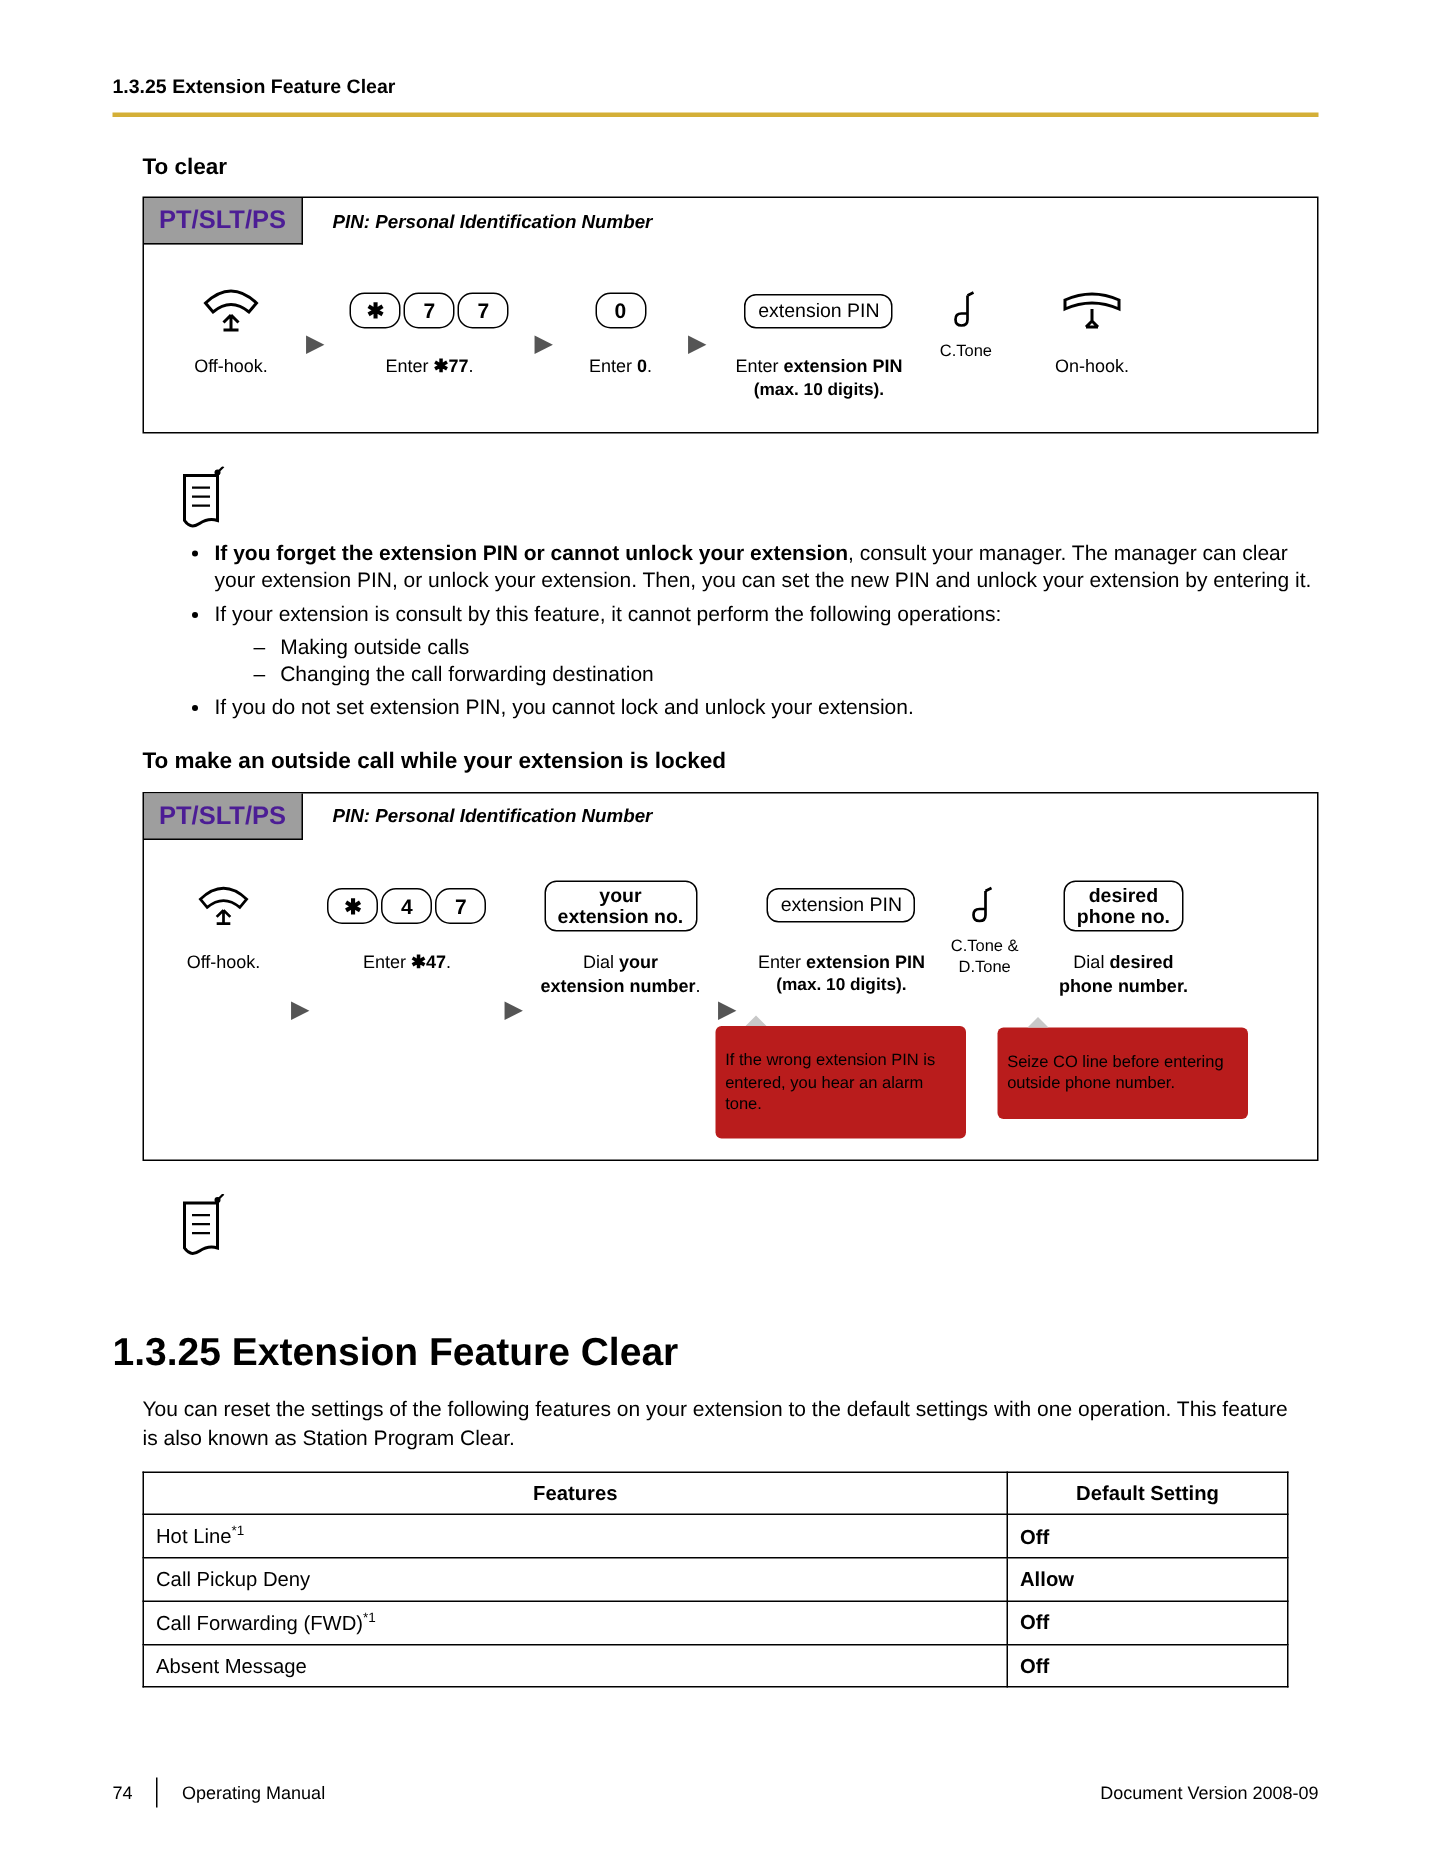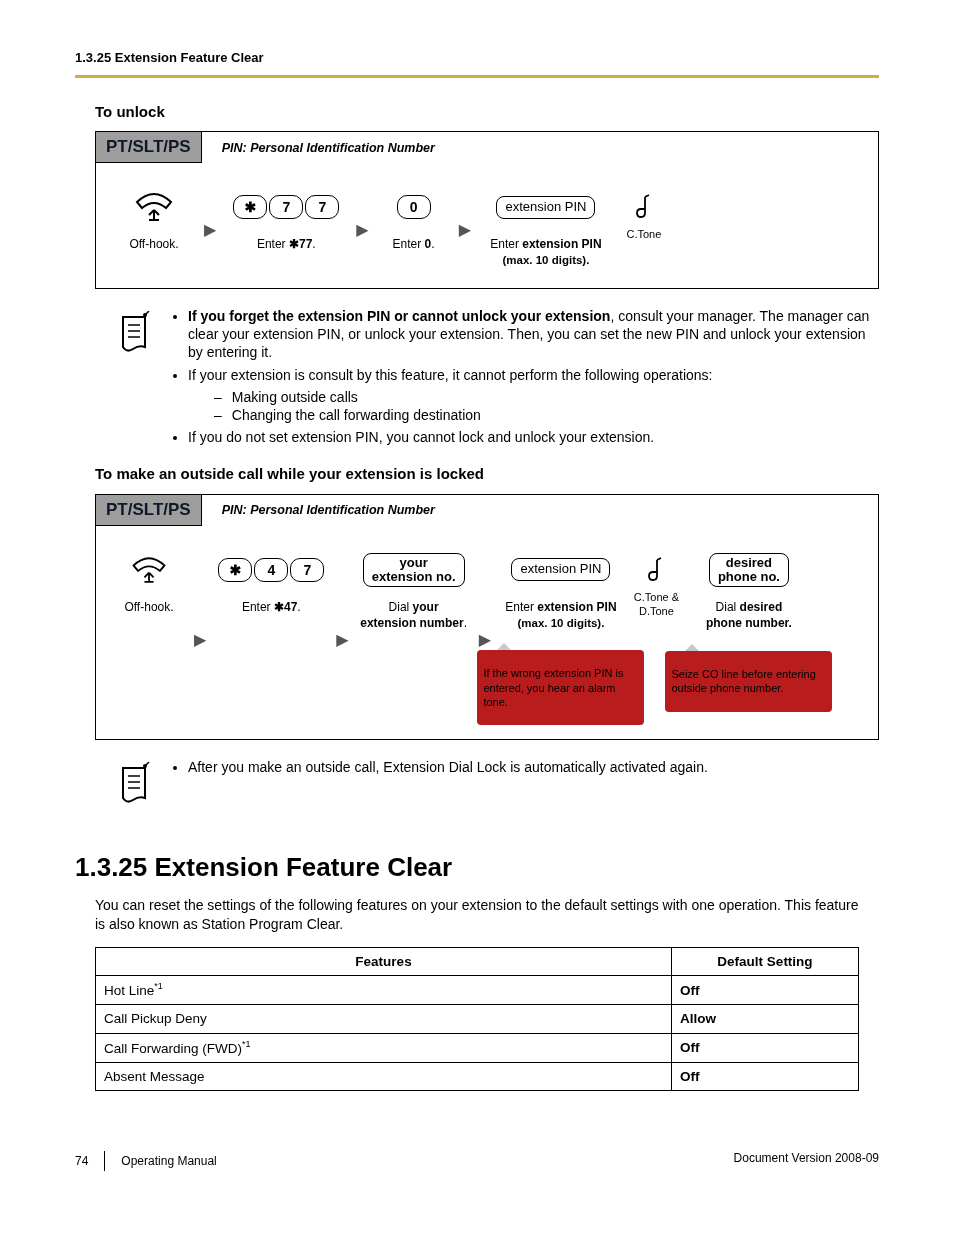--- a/index.html
+++ b/index.html
@@ -30,21 +30,21 @@
     margin-left: 20px;
     border: 1.5px solid #000;
     padding: 0;
   }
   .proc-header-row {
     display: flex;
     align-items: center;
   }
   .proc-tag {
     background: #9e9e9e;
-    color: #0f172a;
+    color: #4c1d95;
     font-weight: bold;
     font-size: 17px;
     padding: 4px 10px;
     border-right: 1px solid #000;
     border-bottom: 1px solid #000;
     text-align: center;
   }
   .pin-note {
     font-style: italic;
     font-weight: bold;
@@ -100,20 +100,21 @@
   .rounded-box {
     border: 1.5px solid #000;
     border-radius: 8px;
     padding: 2px 8px;
     font-size: 13px;
     text-align: center;
   }
   .note-block {
     display: flex;
     margin: 18px 0 14px 40px;
+    flex-direction: column;
   }
   .note-icon {
     width: 45px;
     flex-shrink: 0;
     padding-top: 4px;
   }
   .note-list {
     margin: 0;
     padding-left: 28px;
   }
@@ -161,32 +162,33 @@
     font-size: 13.5px;
     text-align: left;
   }
   table.features th { text-align: center; font-weight: bold; }
   .sup { font-size: 9px; vertical-align: super; }
   .footer {
     display:flex;
     justify-content:space-between;
     margin-top:60px;
     font-size:12px;
+    align-items:center;
   }
   .footer .left { display:flex; align-items:center; }
   .footer .pgnum { font-size:12px; margin-right:16px; }
   .footer .sep { border-left:1px solid #000; height:20px; margin-right:16px; }
 </style>
 </head>
 <body>
 
 <div class="header-title">1.3.25 Extension Feature Clear</div>
 <hr class="gold-rule">
 
-<div class="sub-heading">To unlock</div>
+<div class="sub-heading">To clear</div>
 <div class="proc-box">
   <div class="proc-header-row">
     <div class="proc-tag">PT/SLT/PS</div>
     <div class="pin-note">PIN: Personal Identification Number</div>
   </div>
   <div class="steps">
 
     <div class="step-col" style="width:80px">
       <div class="icon-row">
         <svg width="44" height="34" viewBox="0 0 44 34">
@@ -232,20 +234,29 @@
 
     <div class="step-col" style="width:50px">
       <div class="icon-row">
         <svg width="18" height="28" viewBox="0 0 18 28">
             <path d="M10 4 L10 20 Q10 24 6 24 Q2 24 2 20 Q2 16 6 16 L10 16 M10 4 L14 2" stroke="#000" stroke-width="1.8" fill="none"></path>
           </svg>
       </div>
       <div style="font-size:11px">C.Tone</div>
     </div>
 
+    <div class="step-col" style="width:90px;margin-left:10px">
+      <div class="icon-row">
+        <svg width="48" height="30" viewBox="0 0 48 30">
+            <path d="M6 8 Q24 0 42 8 L42 14 Q24 6 6 14 Z" fill="none" stroke="#000" stroke-width="2"></path>
+            <path d="M24 14 L24 22 M20 26 L28 26 M24 22 L20 26 M24 22 L28 26" stroke="#000" stroke-width="2" fill="none"></path>
+          </svg>
+      </div>
+      <div class="caption">On-hook.</div>
+    </div>
   </div>
 </div>
 
 <div class="note-block">
   <div class="note-icon">
     <svg width="38" height="44" viewBox="0 0 38 44">
         <path d="M8 6 L30 6 L30 36 Q24 34 18 38 Q12 42 8 36 Z" fill="none" stroke="#000" stroke-width="2"></path>
         <line x1="13" y1="14" x2="25" y2="14" stroke="#000" stroke-width="1.5"></line>
         <line x1="13" y1="20" x2="25" y2="20" stroke="#000" stroke-width="1.5"></line>
         <line x1="13" y1="26" x2="25" y2="26" stroke="#000" stroke-width="1.5"></line>
@@ -348,23 +359,20 @@
   <div class="note-icon">
     <svg width="38" height="44" viewBox="0 0 38 44">
         <path d="M8 6 L30 6 L30 36 Q24 34 18 38 Q12 42 8 36 Z" fill="none" stroke="#000" stroke-width="2"></path>
         <line x1="13" y1="14" x2="25" y2="14" stroke="#000" stroke-width="1.5"></line>
         <line x1="13" y1="20" x2="25" y2="20" stroke="#000" stroke-width="1.5"></line>
         <line x1="13" y1="26" x2="25" y2="26" stroke="#000" stroke-width="1.5"></line>
         <circle cx="30" cy="4" r="2" fill="#000"></circle>
         <line x1="30" y1="4" x2="34" y2="0" stroke="#000" stroke-width="1.5"></line>
       </svg>
   </div>
-  <ul class="note-list">
-    <li>After you make an outside call, Extension Dial Lock is automatically activated again.</li>
-  </ul>
 </div>
 
 <div class="section-title">1.3.25  Extension Feature Clear</div>
 <p class="intro-p">You can reset the settings of the following features on your extension to the default settings with one operation. This feature is also known as Station Program Clear.</p>
 
 <table class="features">
   <thead>
     <tr>
       <th>Features</th>
       <th style="width:170px">Default Setting</th>

